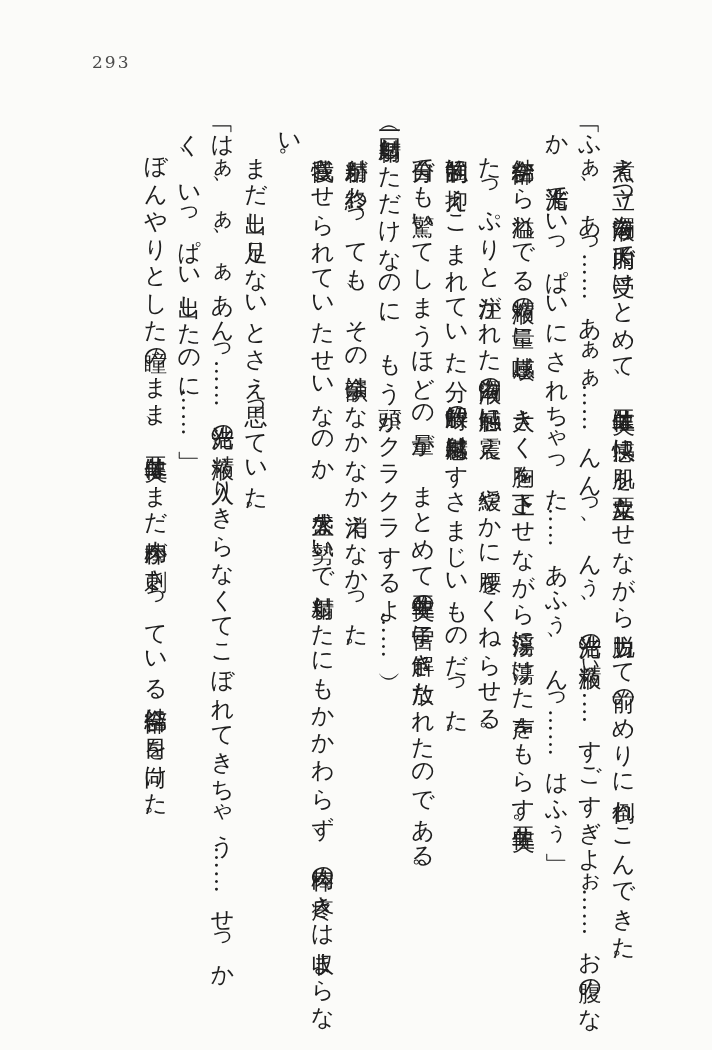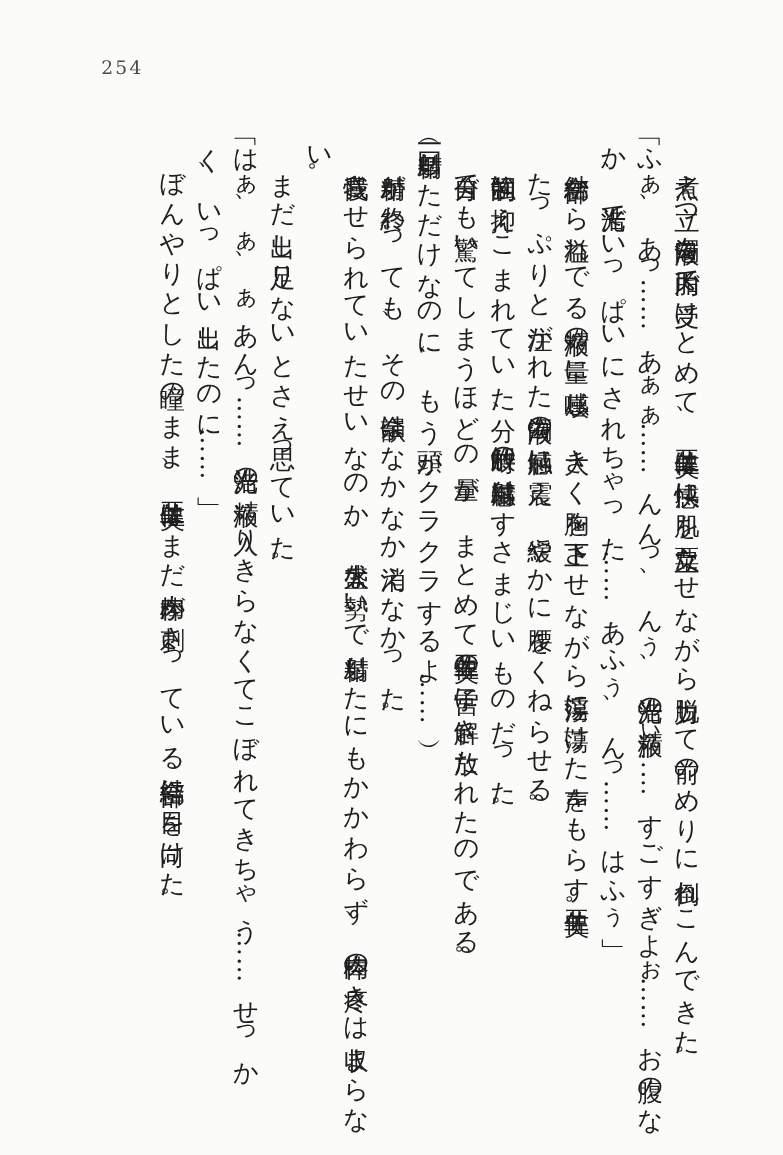--- a/index.html
+++ b/index.html
@@ -46,21 +46,21 @@
     padding: 0;
   }
   .body-text p.para.indent {
     text-indent: 1em;
   }
 </style>
 </head>
 <body style="--paper: #fbfbf9; --ink: #1e1e1e; --folio-ink: #4a4a4a;">
 
 <div class="page">
-  <div class="page-number">254</div>
+  <div class="page-number">293</div>
   <div class="body-text">
       <p class="para indent">煮え立つ白濁液を胎内で受けとめて、亜佐美は快感に肌を粟立たせながら脱力して前のめりに倒れこんできた。</p>
       <p class="para">「ふぁ、あっ……あぁぁ……んんっ、んぅ、浩光の精液ぃ……すごすぎよぉ……お腹のなか、浩光でいっぱいにされちゃった……あふぅ、んっ……はふぅ」</p>
       <p class="para indent">結合部から溢れでる精液の量に感嘆し、大きく胸を上下させながら淫蕩に蕩けた声をもらす亜佐美。</p>
       <p class="para indent">たっぷりと注がれた白濁液の感触に震え、緩やかに腰をくねらせる。</p>
       <p class="para indent">強制的に抑えこまれていた分、解放時の射精感はすさまじいものだった。</p>
       <p class="para indent">自分でも驚いてしまうほどの量が、まとめて亜佐美の子宮に解き放たれたのである。</p>
       <p class="para">（一回射精しただけなのに、もう頭がクラクラするよ……）</p>
       <p class="para indent">射精が終わっても、その余韻はなかなか消えなかった。</p>
       <p class="para indent">我慢させられていたせいなのか、盛大な勢いで射精したにもかかわらず、肉棒の疼きは収まらない。</p>

